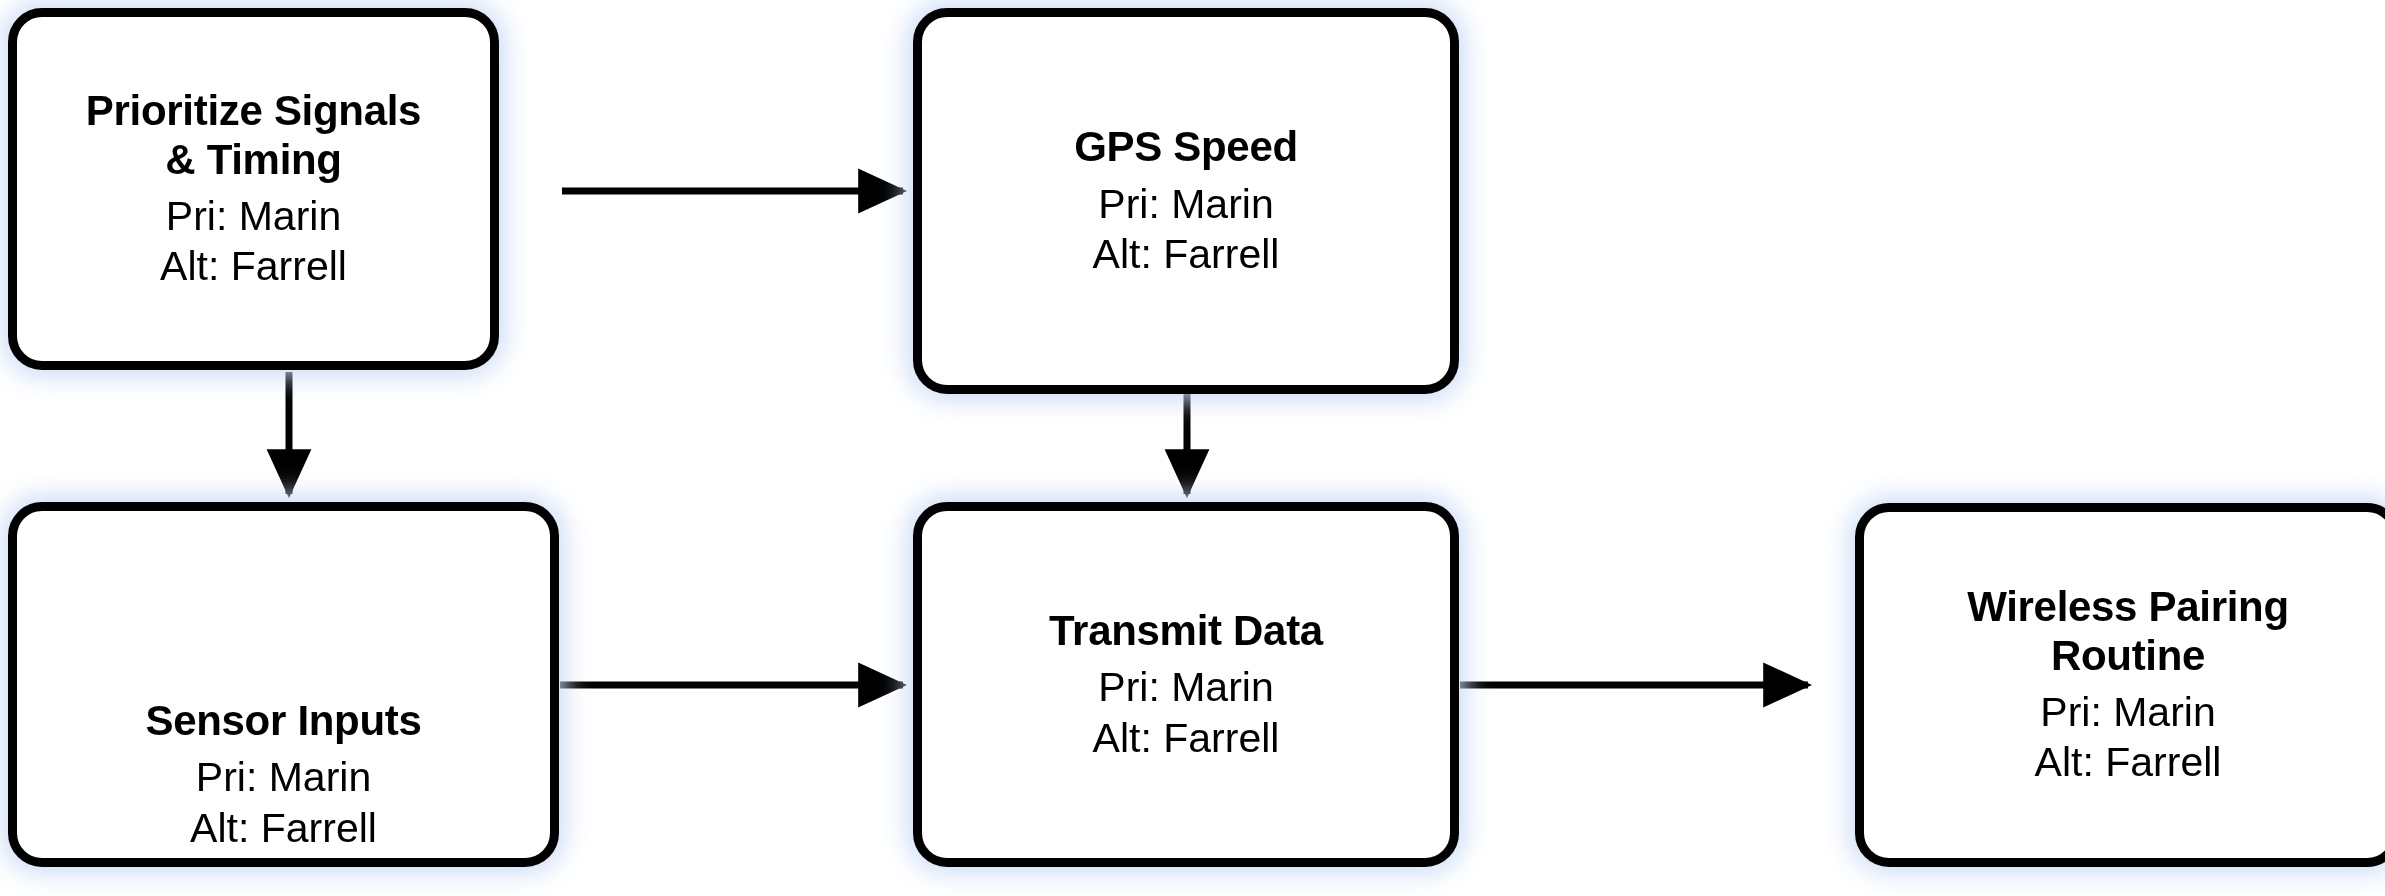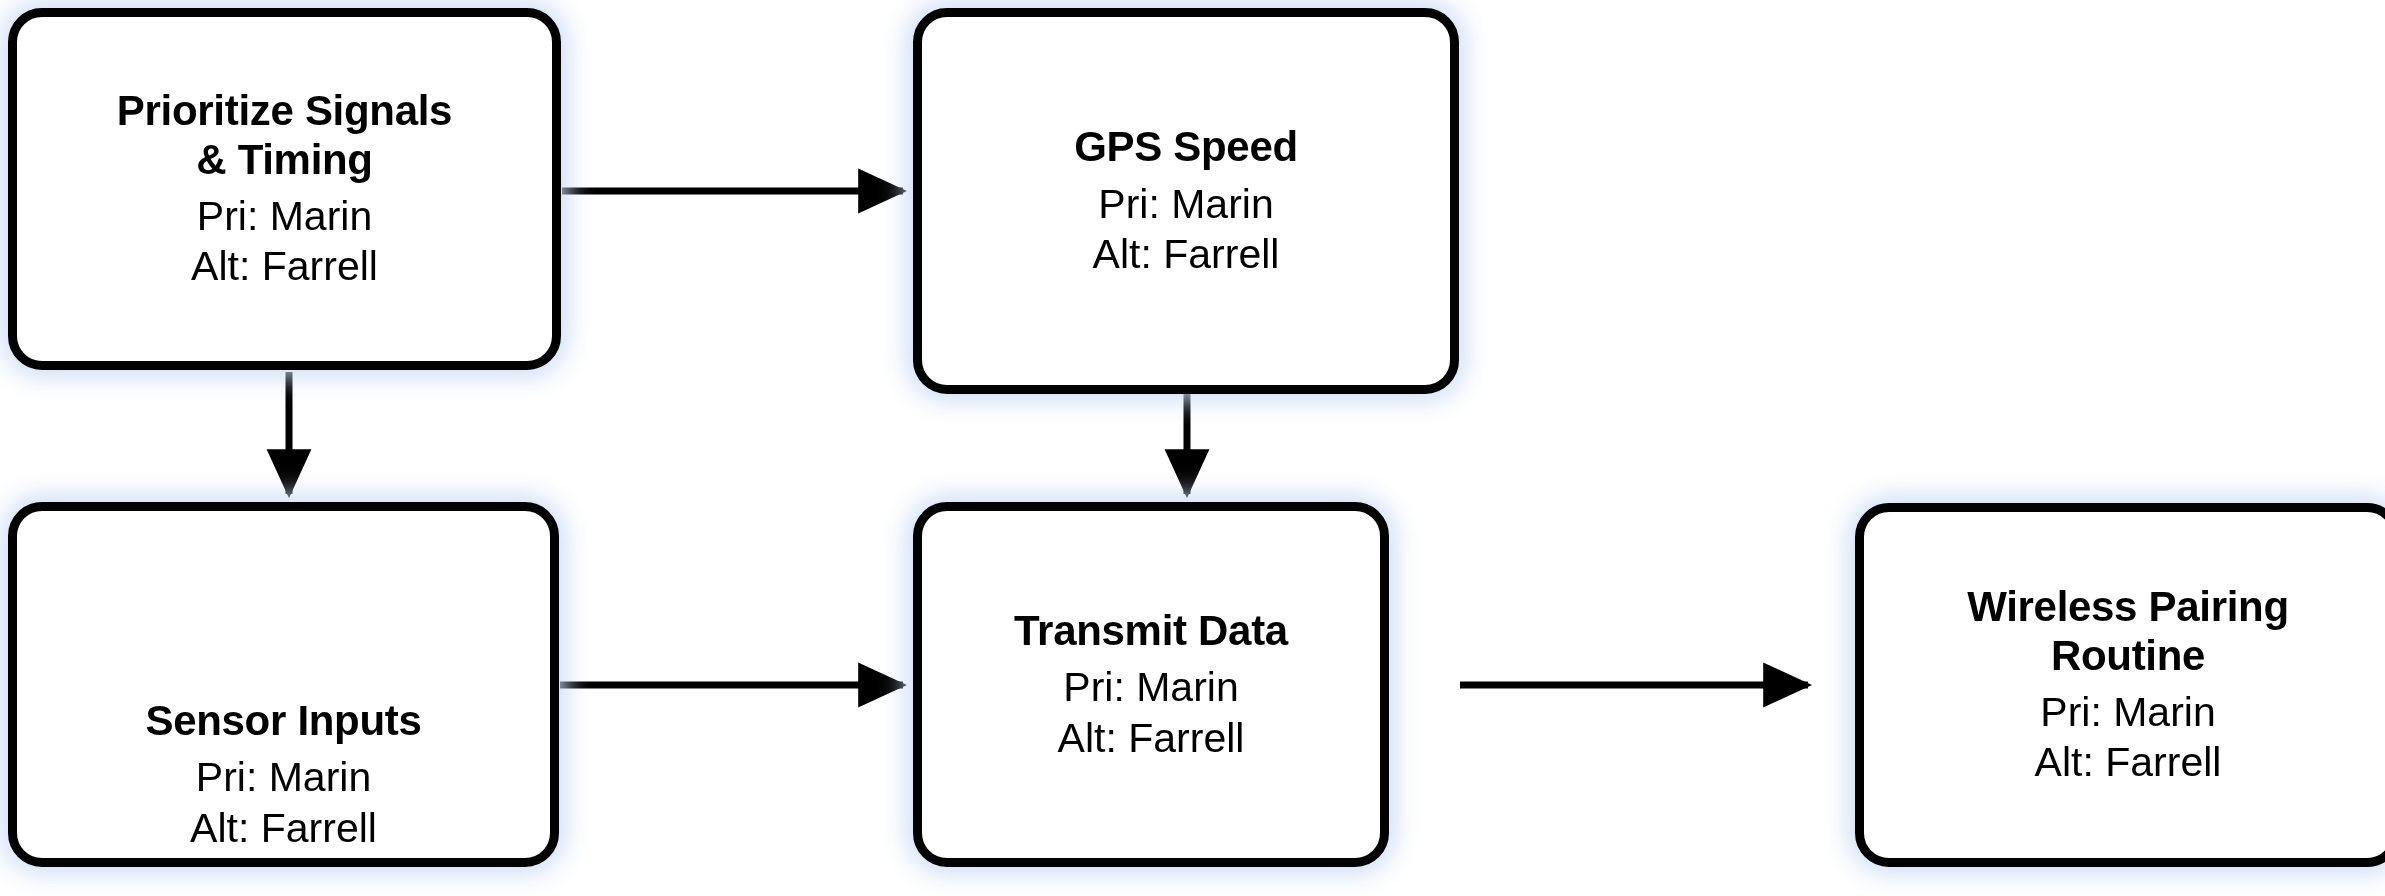--- a/index.html
+++ b/index.html
@@ -70,40 +70,40 @@
 
     <line x1="289" y1="372" x2="289" y2="494" stroke="#000000" stroke-width="7" marker-end="url(#arrowhead)"></line>
 
     <line x1="1187" y1="371" x2="1187" y2="494" stroke="#000000" stroke-width="7" marker-end="url(#arrowhead)"></line>
 
     <line x1="560" y1="685" x2="903" y2="685" stroke="#000000" stroke-width="7" marker-end="url(#arrowhead)"></line>
 
     <line x1="1460" y1="685" x2="1808" y2="685" stroke="#000000" stroke-width="7" marker-end="url(#arrowhead)"></line>
   </svg>
 
-  <div class="node" style="left:8px; top:8px; width:553px; height:362px;">
+  <div class="node" style="left:8px; top:8px; width:491px; height:362px;">
     <div class="node-title">Prioritize Signals
 &amp; Timing</div>
     <div class="node-line">Pri: Marin</div>
     <div class="node-line">Alt: Farrell</div>
   </div>
 
   <div class="node" style="left:913px; top:8px; width:546px; height:386px;">
     <div class="node-title">GPS Speed</div>
     <div class="node-line">Pri: Marin</div>
     <div class="node-line">Alt: Farrell</div>
   </div>
 
   <div class="node" style="left:8px; top:502px; width:551px; height:365px;justify-content:flex-end;">
     <div class="node-title">Sensor Inputs</div>
     <div class="node-line">Pri: Marin</div>
     <div class="node-line">Alt: Farrell</div>
   </div>
 
-  <div class="node" style="left:913px; top:502px; width:476px; height:365px;">
+  <div class="node" style="left:913px; top:502px; width:546px; height:365px;">
     <div class="node-title">Transmit Data</div>
     <div class="node-line">Pri: Marin</div>
     <div class="node-line">Alt: Farrell</div>
   </div>
 
   <div class="node" style="left:1817px; top:503px; width:546px; height:364px;margin-left:38px;">
     <div class="node-title">Wireless Pairing
 Routine</div>
     <div class="node-line">Pri: Marin</div>
     <div class="node-line">Alt: Farrell</div>

